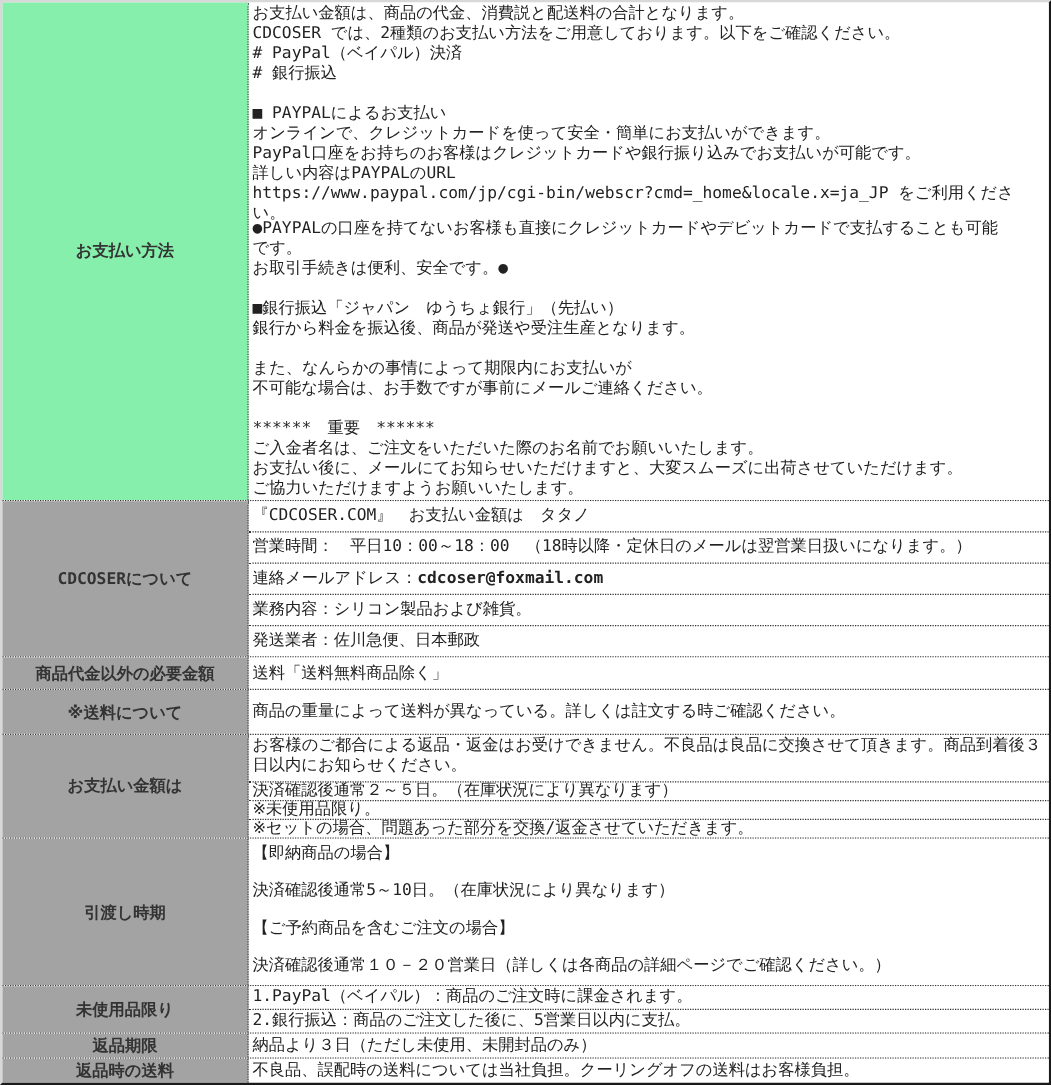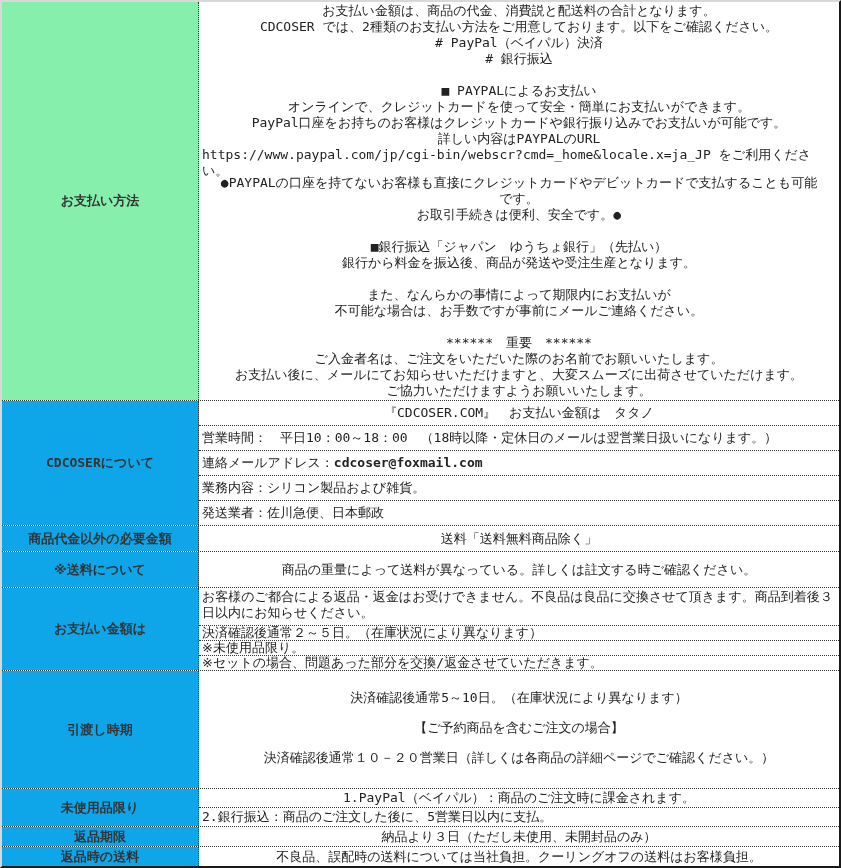--- a/index.html
+++ b/index.html
@@ -25,37 +25,37 @@
   .sec.first { border-top: none; }
   .hdr {
     flex: 0 0 197px;
     width: 197px;
     border-right: 1px dotted #333;
     display: flex;
     align-items: center;
     justify-content: center;
     font-weight: bold;
     color: #333333;
-    background: #0ea5e9;
+    background: #a3a3a3;
     text-align: center;
     padding: 0 4px;
   }
   .sec.first .hdr { background: #86efac; }
   .content { flex: 1 1 auto; display: flex; flex-direction: column; min-width: 0; overflow: hidden; background: #ffffff; }
   .cell {
     flex: 1 1 auto;
     border-top: 1px dotted #333;
     padding: 1px 3px;
     display: flex;
     flex-direction: column;
     justify-content: center;
     overflow: hidden;
   }
   .cell.top { justify-content: flex-start; }
-  .cell:first-child { border-top: none; align-items: center; }
+  .cell:first-child { border-top: none; }
   .cell.fixed15 { flex: 0 0 15px; }
   .cell.grow { flex: 1 1 auto; }
   .line { line-height: 16px; min-height: 16px; white-space: pre-wrap; word-break: break-all; }
   .sec.delivery .line { line-height: 15px; min-height: 15px; }
   .email-strong { font-weight: bold; }
 </style>
 </head>
 <body>
 
 <div class="tbl">
@@ -158,20 +158,21 @@
       </div>
     </div>
   </div>
 
   <div class="sec delivery" style="flex:0 0 118px">
     <div class="hdr">
       <span>引渡し時期</span>
     </div>
     <div class="content">
       <div class="cell top" style="padding-top:4px">
+        <div class="line">【即納商品の場合】</div>
         <div class="line"></div>
         <div class="line">決済確認後通常5～10日。（在庫状況により異なります）</div>
         <div class="line"></div>
         <div class="line">【ご予約商品を含むご注文の場合】</div>
         <div class="line"></div>
         <div class="line">決済確認後通常１０－２０営業日（詳しくは各商品の詳細ページでご確認ください。）</div>
       </div>
     </div>
   </div>
 

